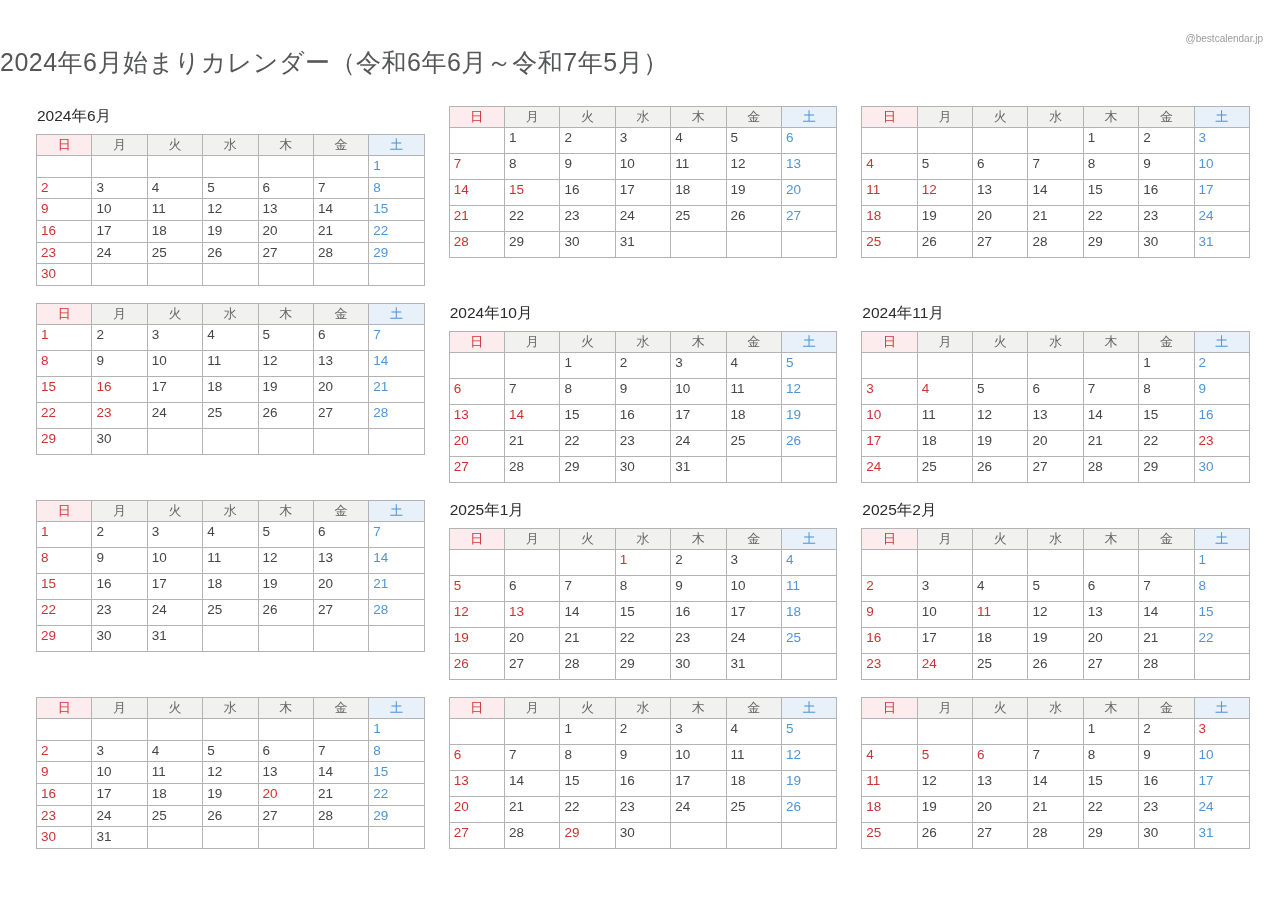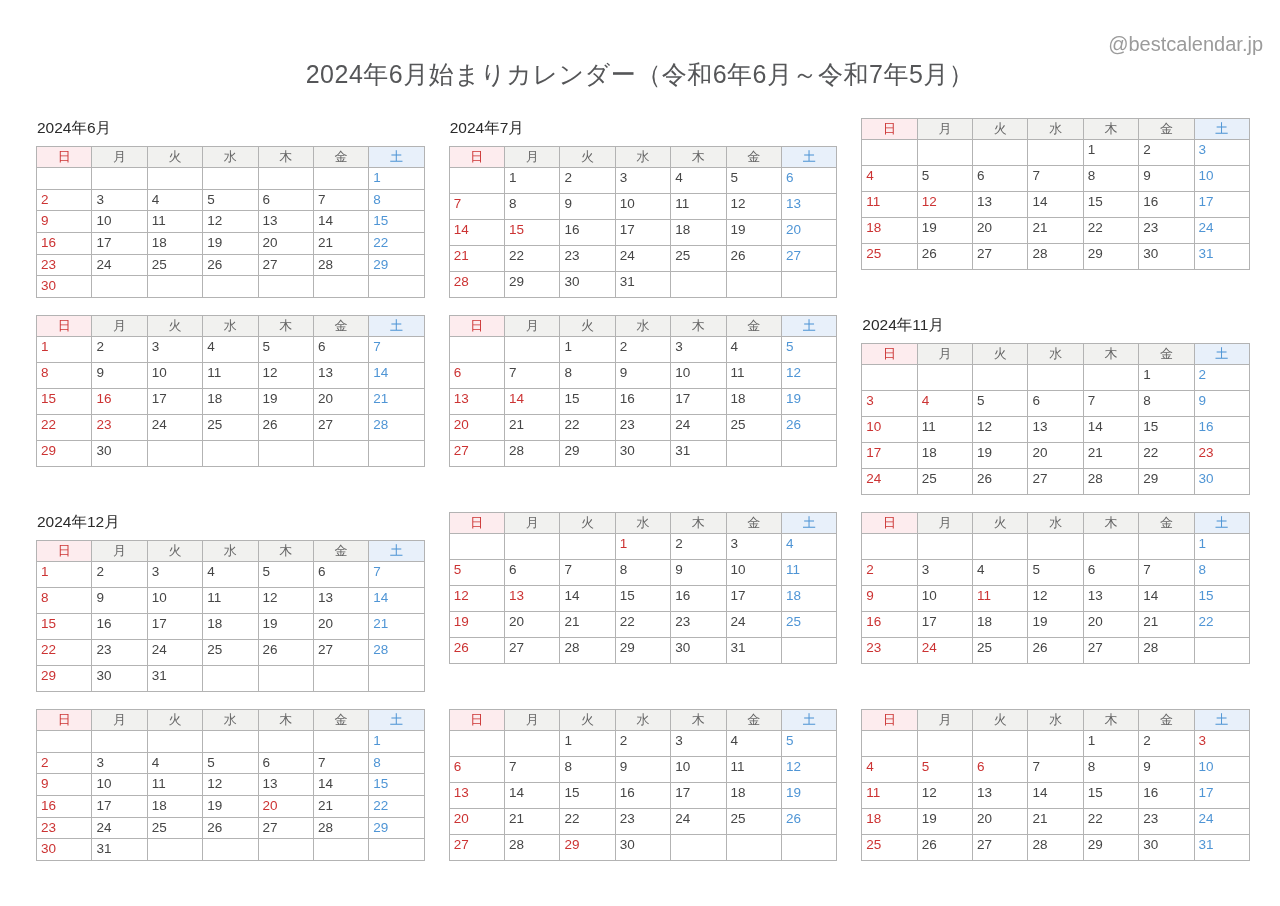--- a/index.html
+++ b/index.html
@@ -9,27 +9,27 @@
     height: 906px;
     background: #ffffff;
     font-family: "Liberation Sans", sans-serif;
     position: relative;
     overflow: hidden;
   }
   .watermark {
     position: absolute;
     top: 33px;
     right: 17px;
-    font-size: 20px;
+    font-size: 10px;
     color: #9b9b9b;
   }
   .page-title {
-    margin: 12px;
+    margin: 0;
     padding-top: 46px;
-    text-align: center;
+    text-align: left;
     font-size: 25px;
     font-weight: 500;
     color: #555658;
     letter-spacing: 0.5px;
   }
   .months {
     display: grid;
     grid-template-columns: repeat(3, 1fr);
     column-gap: 24px;
     row-gap: 17px;
@@ -127,21 +127,20 @@
         <div class="cell red">30</div>
         <div class="cell"></div>
         <div class="cell"></div>
         <div class="cell"></div>
         <div class="cell"></div>
         <div class="cell"></div>
         <div class="cell"></div>
       </div>
     </div>
     <div class="month">
-      <div class="month-title">2024年7月</div>
       <div class="cal" style="grid-template-rows: 21px repeat(5, 1fr);">
         <div class="hd sun">日</div>
         <div class="hd wd">月</div>
         <div class="hd wd">火</div>
         <div class="hd wd">水</div>
         <div class="hd wd">木</div>
         <div class="hd wd">金</div>
         <div class="hd sat">土</div>
         <div class="cell"></div>
         <div class="cell">1</div>
@@ -266,20 +265,21 @@
         <div class="cell red">29</div>
         <div class="cell">30</div>
         <div class="cell"></div>
         <div class="cell"></div>
         <div class="cell"></div>
         <div class="cell"></div>
         <div class="cell"></div>
       </div>
     </div>
     <div class="month">
+      <div class="month-title">2024年10月</div>
       <div class="cal" style="grid-template-rows: 21px repeat(5, 1fr);">
         <div class="hd sun">日</div>
         <div class="hd wd">月</div>
         <div class="hd wd">火</div>
         <div class="hd wd">水</div>
         <div class="hd wd">木</div>
         <div class="hd wd">金</div>
         <div class="hd sat">土</div>
         <div class="cell"></div>
         <div class="cell"></div>
@@ -359,21 +359,20 @@
         <div class="cell red">24</div>
         <div class="cell">25</div>
         <div class="cell">26</div>
         <div class="cell">27</div>
         <div class="cell">28</div>
         <div class="cell">29</div>
         <div class="cell blue">30</div>
       </div>
     </div>
     <div class="month">
-      <div class="month-title">2024年12月</div>
       <div class="cal" style="grid-template-rows: 21px repeat(5, 1fr);">
         <div class="hd sun">日</div>
         <div class="hd wd">月</div>
         <div class="hd wd">火</div>
         <div class="hd wd">水</div>
         <div class="hd wd">木</div>
         <div class="hd wd">金</div>
         <div class="hd sat">土</div>
         <div class="cell red">1</div>
         <div class="cell">2</div>
@@ -406,20 +405,21 @@
         <div class="cell red">29</div>
         <div class="cell">30</div>
         <div class="cell">31</div>
         <div class="cell"></div>
         <div class="cell"></div>
         <div class="cell"></div>
         <div class="cell"></div>
       </div>
     </div>
     <div class="month">
+      <div class="month-title">2025年1月</div>
       <div class="cal" style="grid-template-rows: 21px repeat(5, 1fr);">
         <div class="hd sun">日</div>
         <div class="hd wd">月</div>
         <div class="hd wd">火</div>
         <div class="hd wd">水</div>
         <div class="hd wd">木</div>
         <div class="hd wd">金</div>
         <div class="hd sat">土</div>
         <div class="cell"></div>
         <div class="cell"></div>
@@ -452,20 +452,21 @@
         <div class="cell red">26</div>
         <div class="cell">27</div>
         <div class="cell">28</div>
         <div class="cell">29</div>
         <div class="cell">30</div>
         <div class="cell">31</div>
         <div class="cell"></div>
       </div>
     </div>
     <div class="month">
+      <div class="month-title">2025年2月</div>
       <div class="cal" style="grid-template-rows: 21px repeat(5, 1fr);">
         <div class="hd sun">日</div>
         <div class="hd wd">月</div>
         <div class="hd wd">火</div>
         <div class="hd wd">水</div>
         <div class="hd wd">木</div>
         <div class="hd wd">金</div>
         <div class="hd sat">土</div>
         <div class="cell"></div>
         <div class="cell"></div>

